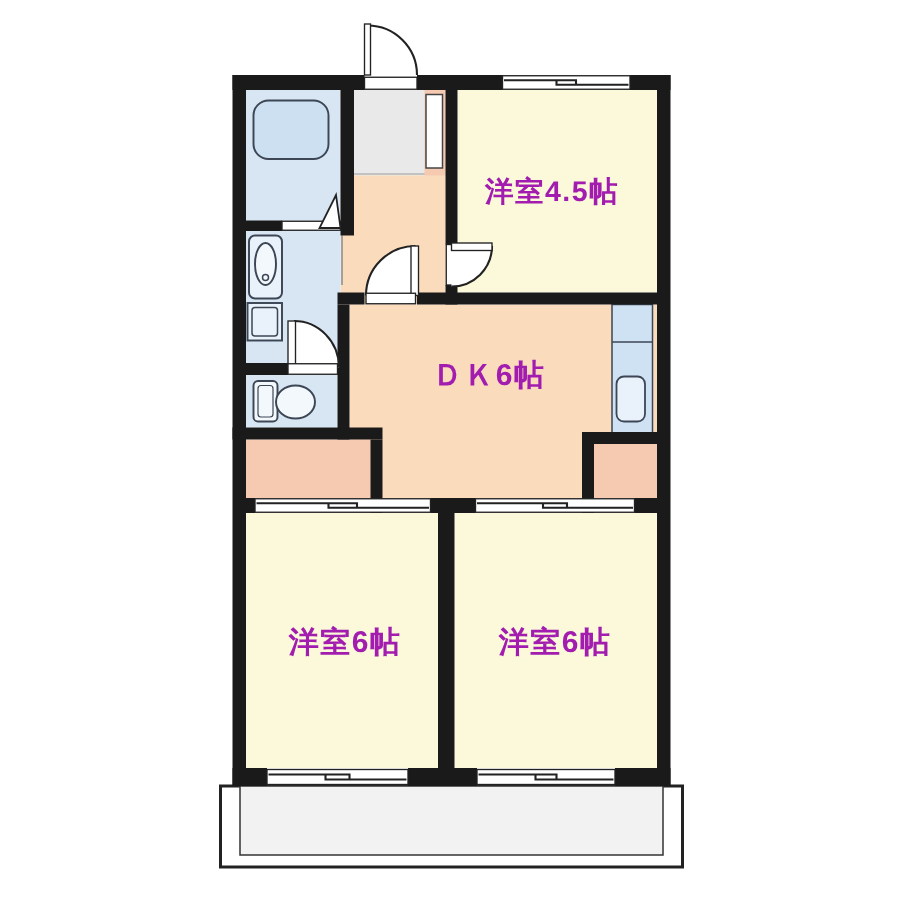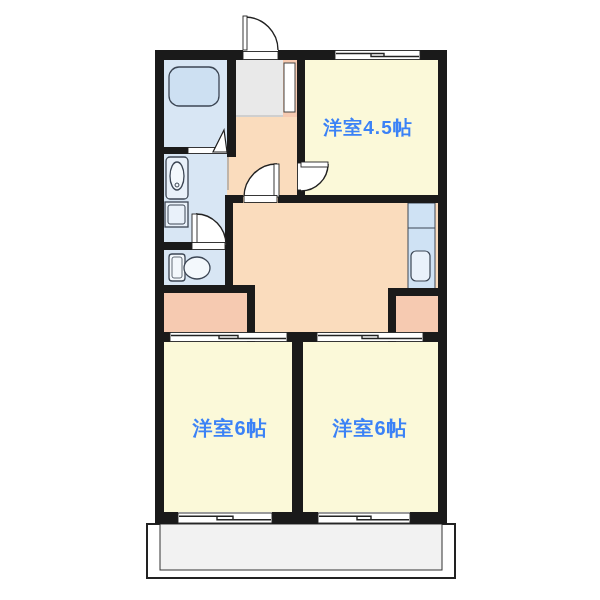--- a/index.html
+++ b/index.html
@@ -10,21 +10,21 @@
   .plan-svg{position:absolute;left:0;top:0;}
   .w{fill:#1a1a1a;}
   .sill{fill:#ffffff;stroke:#222222;stroke-width:0.9;}
   .rail{stroke:#222222;stroke-width:1.4;fill:none;}
   .fix{stroke:#3c4654;stroke-width:1.3;}
   .door-arc{fill:none;stroke:#222222;stroke-width:1.4;}
   .door-fill{fill:#ffffff;stroke:none;}
   .leaf{fill:#ffffff;stroke:#222222;stroke-width:0.9;}
   .room-label{
     position:absolute;transform:translate(-50%,-50%);
-    font-weight:bold;color:#3b82f6;white-space:nowrap;letter-spacing:1px;
+    font-weight:bold;color:#a21caf;white-space:nowrap;letter-spacing:1px;
   }
 </style>
 </head>
 <body>
 
 <div class="stage">
   <svg class="plan-svg" width="600" height="600" viewBox="0 0 600 600">
 
     <g>
       <rect x="227" y="60" width="70" height="143" fill="#fadcbd"></rect>
@@ -149,15 +149,16 @@
       <rect class="leaf" x="192" y="214" width="5" height="31"></rect>
       <rect class="sill" x="192" y="242.5" width="33" height="7"></rect>
     </g>
     <g>
       <rect class="sill" x="188" y="147.5" width="39" height="6"></rect>
       <polygon points="213,152 227,152 224,130" fill="#ffffff" stroke="#222222" stroke-width="1.2"></polygon>
     </g>
   </svg>
 
   <div class="room-label" style="left:368px;top:128px;font-size:19px">洋室4.5帖</div>
+  <div class="room-label" style="left:326px;top:250px;font-size:20px">ＤＫ6帖</div>
   <div class="room-label" style="left:230px;top:428px;font-size:20px">洋室6帖</div>
   <div class="room-label" style="left:370px;top:428px;font-size:20px">洋室6帖</div>
 </div>
 
 </body></html>

